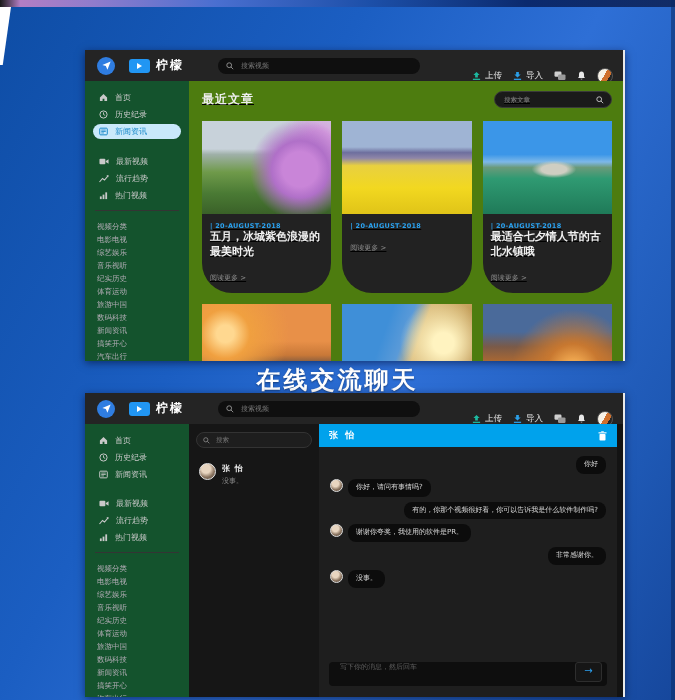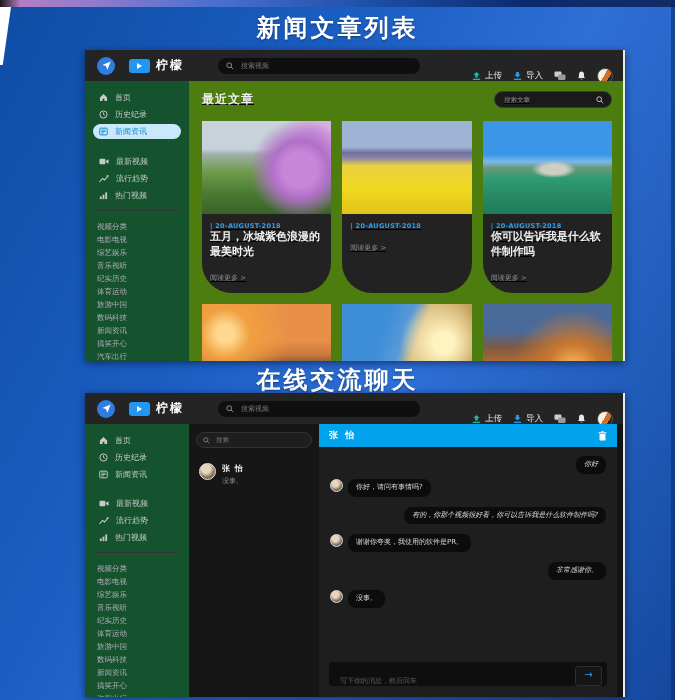--- a/index.html
+++ b/index.html
@@ -87,41 +87,40 @@
   .c-avatar{width:17px;height:17px;border-radius:50%;flex:none;
     background:radial-gradient(circle at 40% 32%,#e8d5c0 0 32%,#8a7460 62%,#4a4038 100%);border:1px solid #e8e8e8;box-sizing:border-box;}
   .c-name{color:#ececec;font-size:8px;font-weight:bold;letter-spacing:1px;}
   .c-preview{color:#888;font-size:7px;margin-top:2px;}
   .chat-right{flex:1;display:flex;flex-direction:column;background:#1e1e1e;margin-right:8px;}
   .chat-header{height:23px;flex:none;background:#00a2ec;display:flex;align-items:center;padding:0 10px;box-sizing:border-box;}
   .peer-name{color:#fff;font-size:9px;font-weight:bold;letter-spacing:2px;}
   .trash-btn{margin-left:auto;cursor:pointer;display:flex;align-items:center;}
   .messages{flex:1;padding:9px 11px;display:flex;flex-direction:column;overflow:hidden;}
   .msg-row{display:flex;align-items:flex-start;gap:5px;margin-bottom:5px;}
-  .msg-row.right{justify-content:flex-end;font-style:italic;}
-  .msg-row.sp{margin-top:5px;}
+  .msg-row.right{justify-content:flex-end;}
+  .msg-row.sp{}
   .m-avatar{width:13px;height:13px;border-radius:50%;flex:none;
     background:radial-gradient(circle at 40% 32%,#e8d5c0 0 32%,#8a7460 62%,#4a4038 100%);border:1px solid #ddd;box-sizing:border-box;}
   .bubble{background:#0c0c0c;color:#d8d8d8;font-size:7px;padding:4px 8px;border-radius:8px;max-width:78%;line-height:1.4;}
   .input-bar{margin:8px 10px 11px;height:24px;flex:none;background:#0e0e0e;border-radius:4px;
-    display:flex;align-items:flex-end;padding:0 5px 0 9px;box-sizing:border-box;gap:6px;}
+    display:flex;align-items:flex-start;padding:0 5px 0 9px;box-sizing:border-box;gap:6px;}
   .input-bar input{flex:1;background:transparent;border:none;outline:none;color:#bbb;font-size:7px;font-family:inherit;min-width:0;}
   .input-bar input::placeholder{color:#5f5f5f;}
   .send-btn{width:25px;height:18px;border:1px solid #2e2e2e;background:#161616;border-radius:3px;
     color:#2ba0f0;font-size:10px;line-height:16px;text-align:center;cursor:pointer;flex:none;}
 </style>
 </head>
 <body>
 
 <div class="page">
   <div class="top-strip"></div>
   <div class="corner-wedge"></div>
   <div class="right-edge"></div>
 
-  <div class="sec-title" id="title1">新闻文章列表</div>
   <div class="sec-title" id="title2">在线交流聊天</div>
 
   <div class="app" id="app1">
     <div class="navbar">
       <div class="logo">
         <svg width="11" height="11" viewBox="0 0 12 12">
             <path d="M1.5 5.5 L10.5 1.5 L7 10.5 L5.3 6.6 Z" fill="#fff"></path>
           </svg>
       </div>
       <div class="brand">
@@ -252,21 +251,21 @@
             <div class="img img2"></div>
             <div class="meta">
               <div class="date">| 20-AUGUST-2018</div>
               <div class="more">阅读更多 &gt;</div>
             </div>
           </div>
           <div class="card">
             <div class="img img3"></div>
             <div class="meta">
               <div class="date">| 20-AUGUST-2018</div>
-              <div class="title">你可以告诉我是什么软件制作吗</div>
+              <div class="title">最适合七夕情人节的古北水镇哦</div>
               <div class="more">阅读更多 &gt;</div>
             </div>
           </div>
           <div class="card">
               <div class="img img4"></div>
             </div>
           <div class="card">
               <div class="img img5"></div>
             </div>
           <div class="card">

